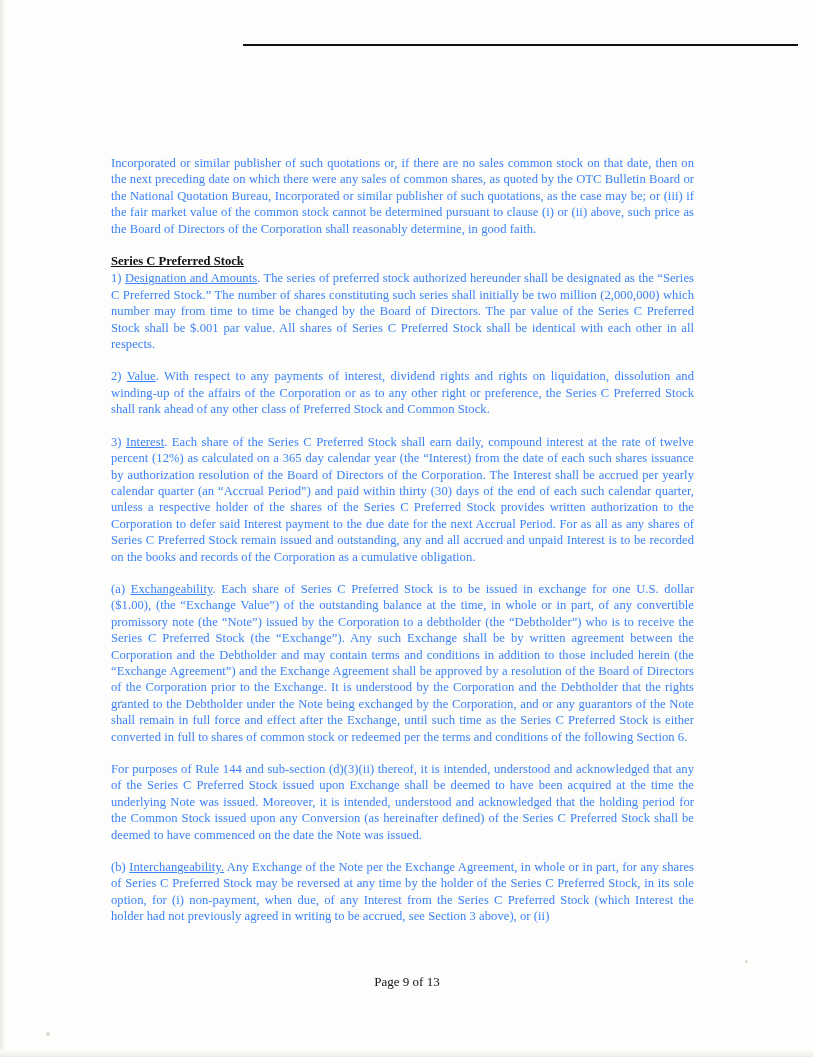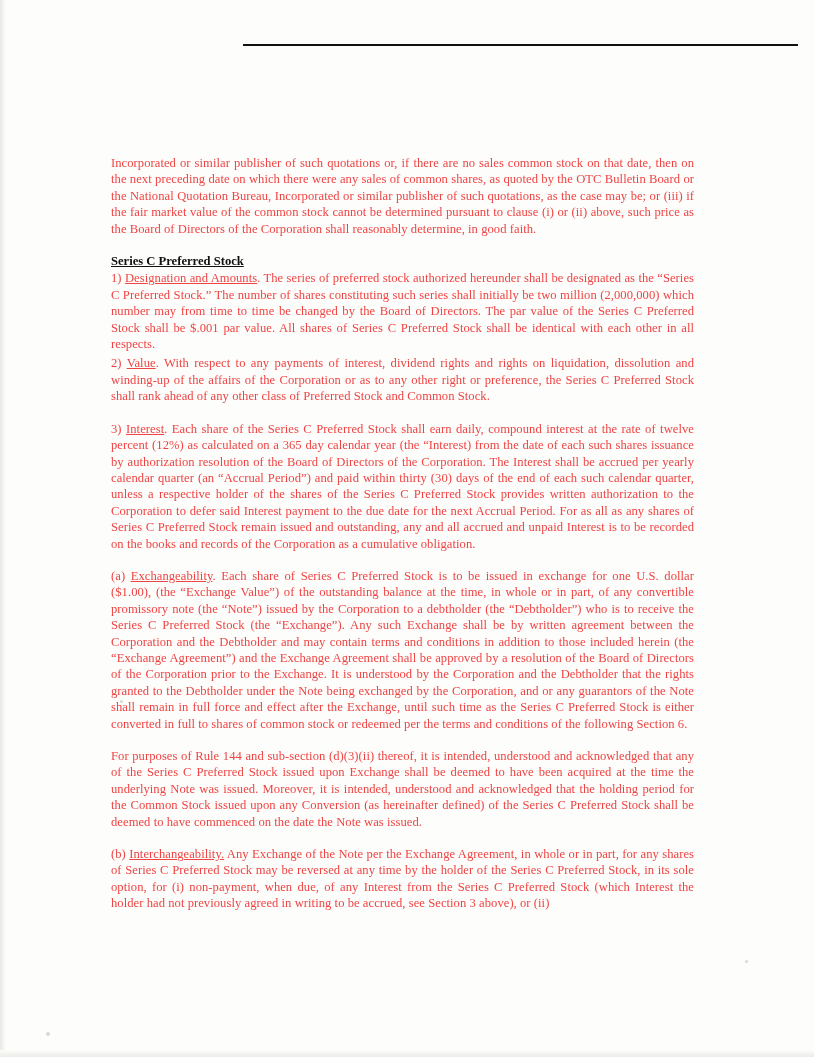--- a/index.html
+++ b/index.html
@@ -43,24 +43,24 @@
     position: absolute;
     left: 111px;
     top: 155px;
     width: 583px;
   }
   p {
     margin: 0 0 16px 0;
     font-size: 12.6px;
     line-height: 16.4px;
     text-align: justify;
-    color: #ef4444;
+    color: #3b82f6;
     letter-spacing: 0.05px;
   }
-  p.tight { margin-bottom: 3px; }
+  p.tight { margin-bottom: 16px; }
   .u { text-decoration: underline; }
   .heading {
     font-weight: bold;
     text-decoration: underline;
     margin: 8px 0 1px 0;
     font-size: 12.6px;
     line-height: 16.4px;
     color: #111;
   }
   .footer {
@@ -107,14 +107,15 @@
 
 
     <p><span>(a)</span> <span class="u">Exchangeability</span><span>. Each share of Series C Preferred Stock is to be issued in exchange for one U.S. dollar ($1.00), (the “Exchange Value”) of the outstanding balance at the time, in whole or in part, of any convertible promissory note (the “Note”) issued by the Corporation to a debtholder (the “Debtholder”) who is to receive the Series C Preferred Stock (the “Exchange”). Any such Exchange shall be by written agreement between the Corporation and the Debtholder and may contain terms and conditions in addition to those included herein (the “Exchange Agreement”) and the Exchange Agreement shall be approved by a resolution of the Board of Directors of the Corporation prior to the Exchange. It is understood by the Corporation and the Debtholder that the rights granted to the Debtholder under the Note being exchanged by the Corporation, and or any guarantors of the Note shall remain in full force and effect after the Exchange, until such time as the Series C Preferred Stock is either converted in full to shares of common stock or redeemed per the terms and conditions of the following Section 6.</span></p>
 
     <p>For purposes of Rule 144 and sub-section (d)(3)(ii) thereof, it is intended, understood and acknowledged that any of the Series C Preferred Stock issued upon Exchange shall be deemed to have been acquired at the time the underlying Note was issued. Moreover, it is intended, understood and acknowledged that the holding period for the Common Stock issued upon any Conversion (as hereinafter defined) of the Series C Preferred Stock shall be deemed to have commenced on the date the Note was issued.</p>
 
     <p><span>(b)</span> <span class="u">Interchangeability</span><span class="u">.</span><span> Any Exchange of the Note per the Exchange Agreement, in whole or in part, for any shares of Series C Preferred Stock may be reversed at any time by the holder of the Series C Preferred Stock, in its sole option, for (i) non-payment, when due, of any Interest from the Series C Preferred Stock (which Interest the holder had not previously agreed in writing to be accrued, see Section 3 above), or (ii)</span></p>
 
   </div>
 
+  <div class="footer">Page 9 of 13</div>
 
 </div>
 
 </body></html>

